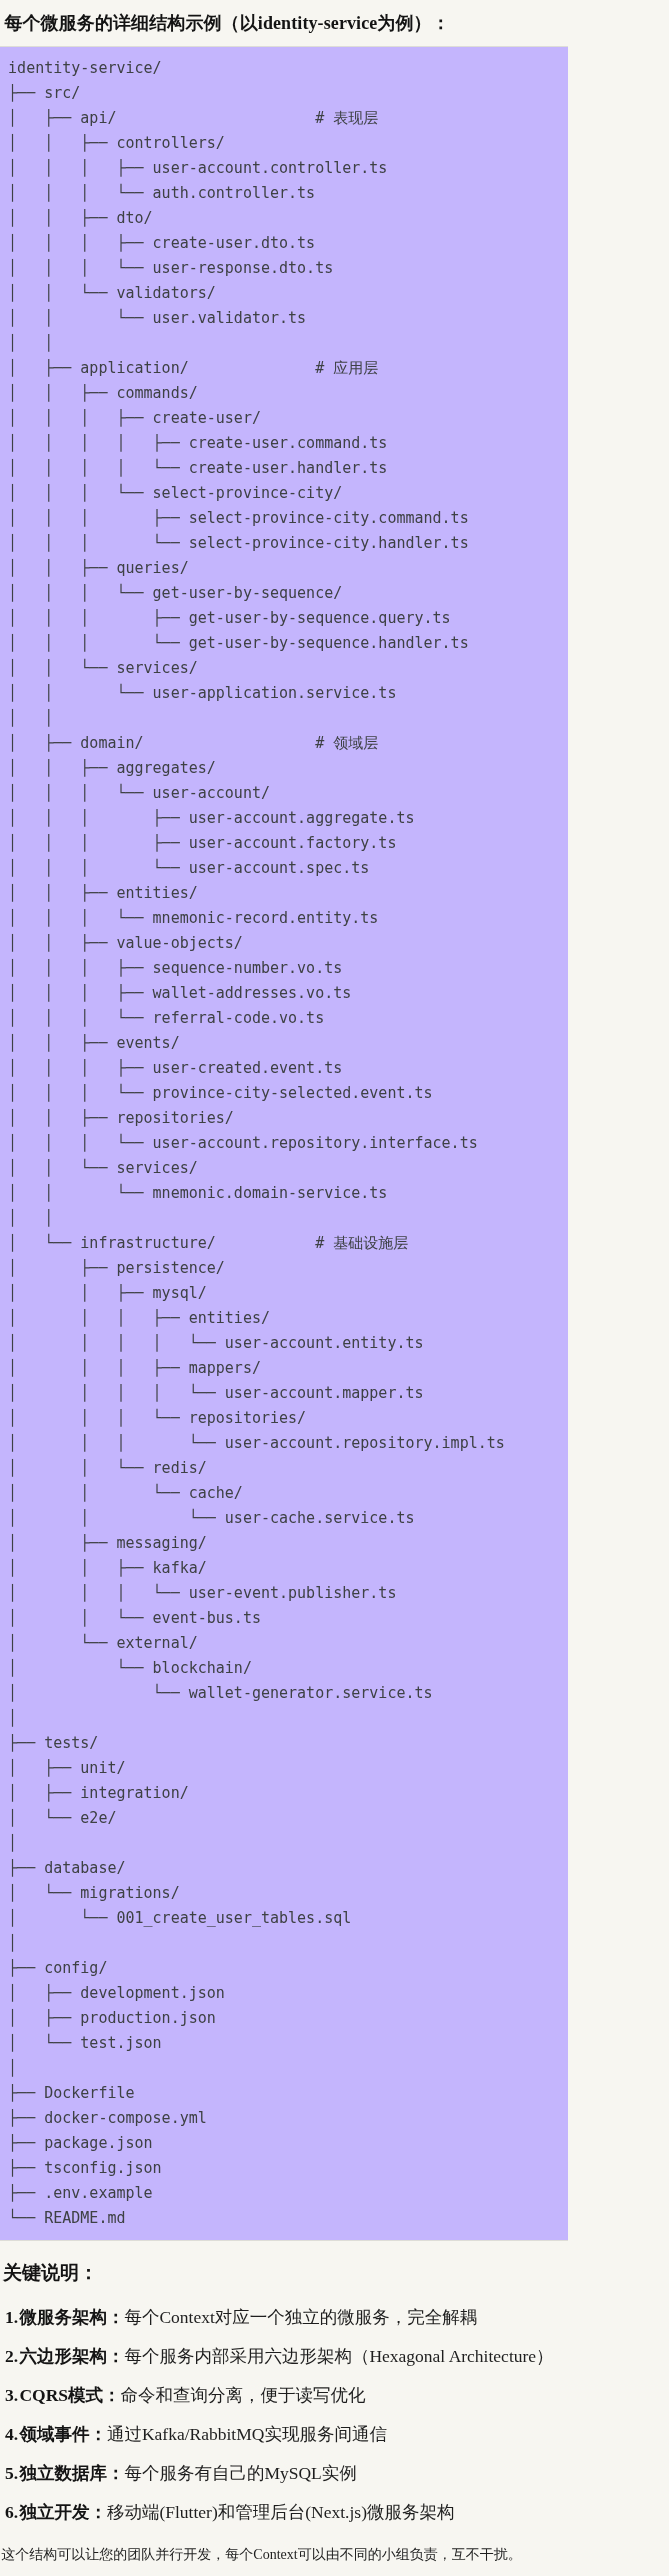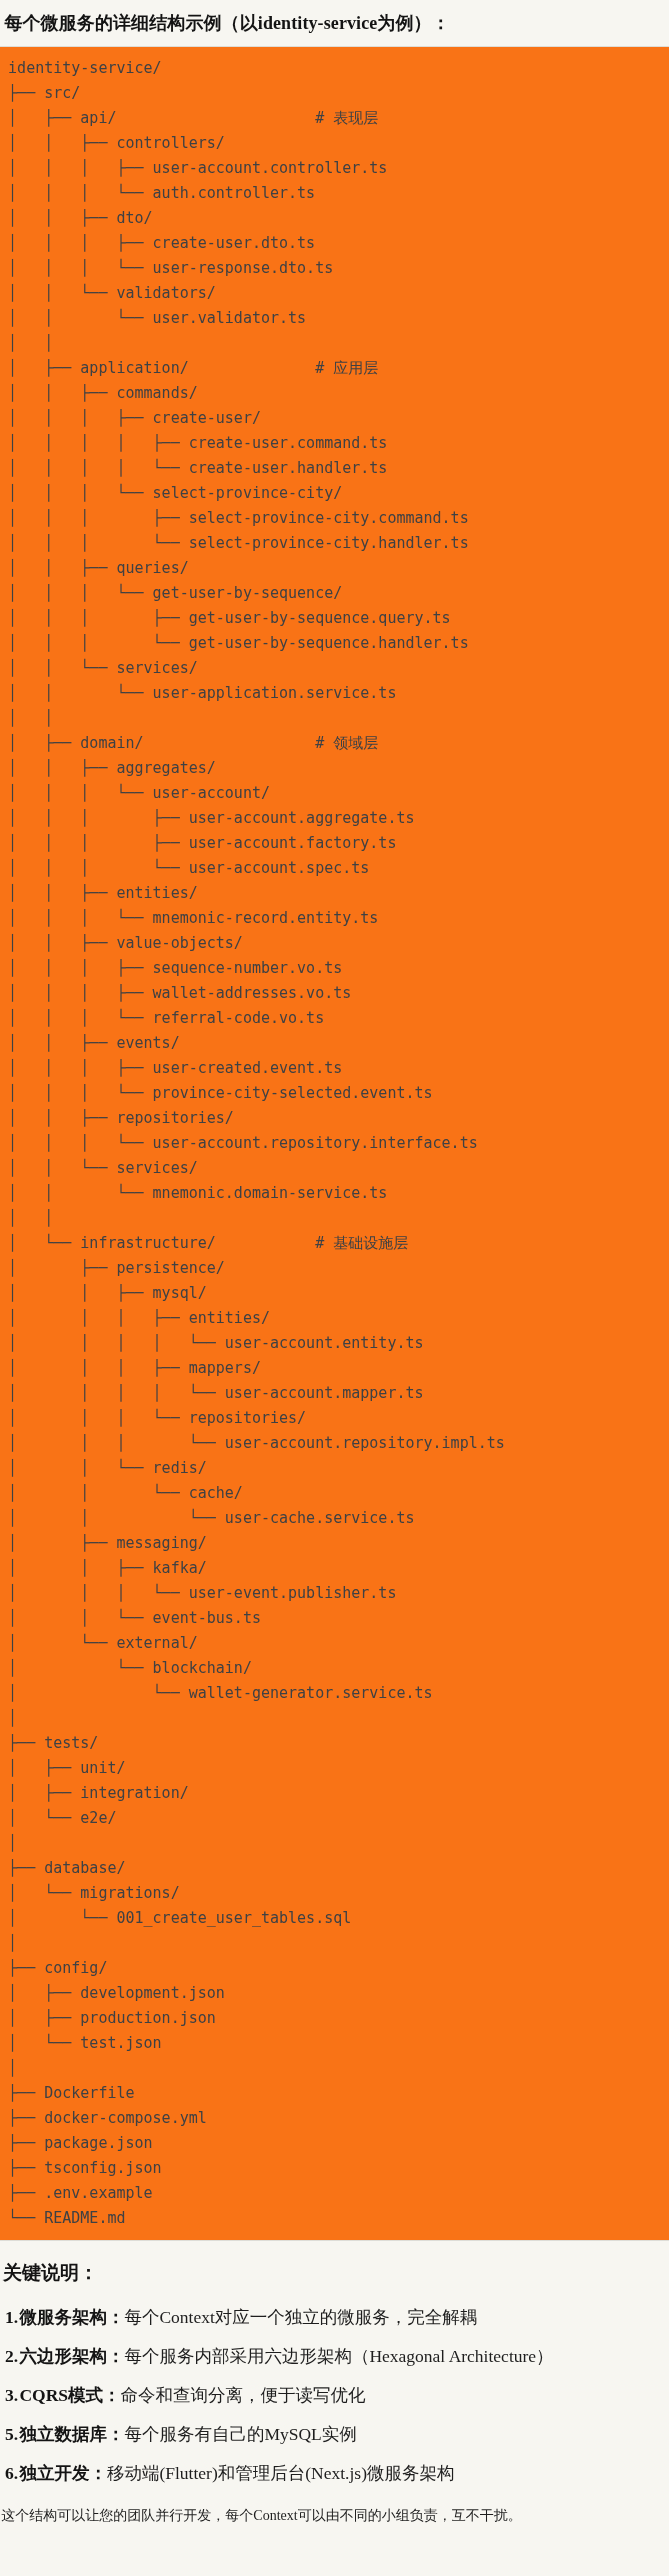--- a/index.html
+++ b/index.html
@@ -8,41 +8,41 @@
     background: #f7f6f1;
     color: #1c1c1c;
   }
   body {
     width: 669px;
     min-height: 2576px;
     font-family: "Liberation Serif", "DejaVu Serif", serif;
     -webkit-font-smoothing: antialiased;
   }
   .page {
-    width: 669px;
+    width: 568px;
     overflow: hidden;
   }
   .doc-title {
     margin: 0;
     padding: 10px 5px 8.1px 4.4px;
     font-size: 18px;
     line-height: 27.5px;
     font-weight: 700;
     color: #141414;
     letter-spacing: 0.1px;
   }
   .divider {
     height: 0;
     border-top: 0.6px solid #deddd7;
     width: 669px;
   }
   .tree {
     margin: 0;
     padding: 9.4px 0 9.4px 8.1px;
-    background: #f97316;
+    background: #c4b5fd;
     font-family: "DejaVu Sans Mono", "Liberation Mono", monospace;
     font-size: 15px;
     line-height: 25px;
     color: #3e4144;
     white-space: pre;
     tab-size: 4;
     overflow: hidden;
   }
   .notes {
     padding: 0 6.3px 0 0;
@@ -184,20 +184,21 @@
   <div class="divider"></div>
 
   <div class="notes">
 
     <p class="notes-heading">关键说明：</p>
 
     <ol class="notes-list">
       <li class="note-item"><span class="num">1.</span><span class="label">微服务架构：</span><span class="text">每个Context对应一个独立的微服务，完全解耦</span></li>
       <li class="note-item"><span class="num">2.</span><span class="label">六边形架构：</span><span class="text">每个服务内部采用六边形架构（Hexagonal Architecture）</span></li>
       <li class="note-item"><span class="num">3.</span><span class="label">CQRS模式：</span><span class="text">命令和查询分离，便于读写优化</span></li>
+      <li class="note-item"><span class="num">4.</span><span class="label">领域事件：</span><span class="text">通过Kafka/RabbitMQ实现服务间通信</span></li>
       <li class="note-item"><span class="num">5.</span><span class="label">独立数据库：</span><span class="text">每个服务有自己的MySQL实例</span></li>
       <li class="note-item"><span class="num">6.</span><span class="label">独立开发：</span><span class="text">移动端(Flutter)和管理后台(Next.js)微服务架构</span></li>
     </ol>
 
     <p class="closing">这个结构可以让您的团队并行开发，每个Context可以由不同的小组负责，互不干扰。</p>
   </div>
 
 </div>
 
 

